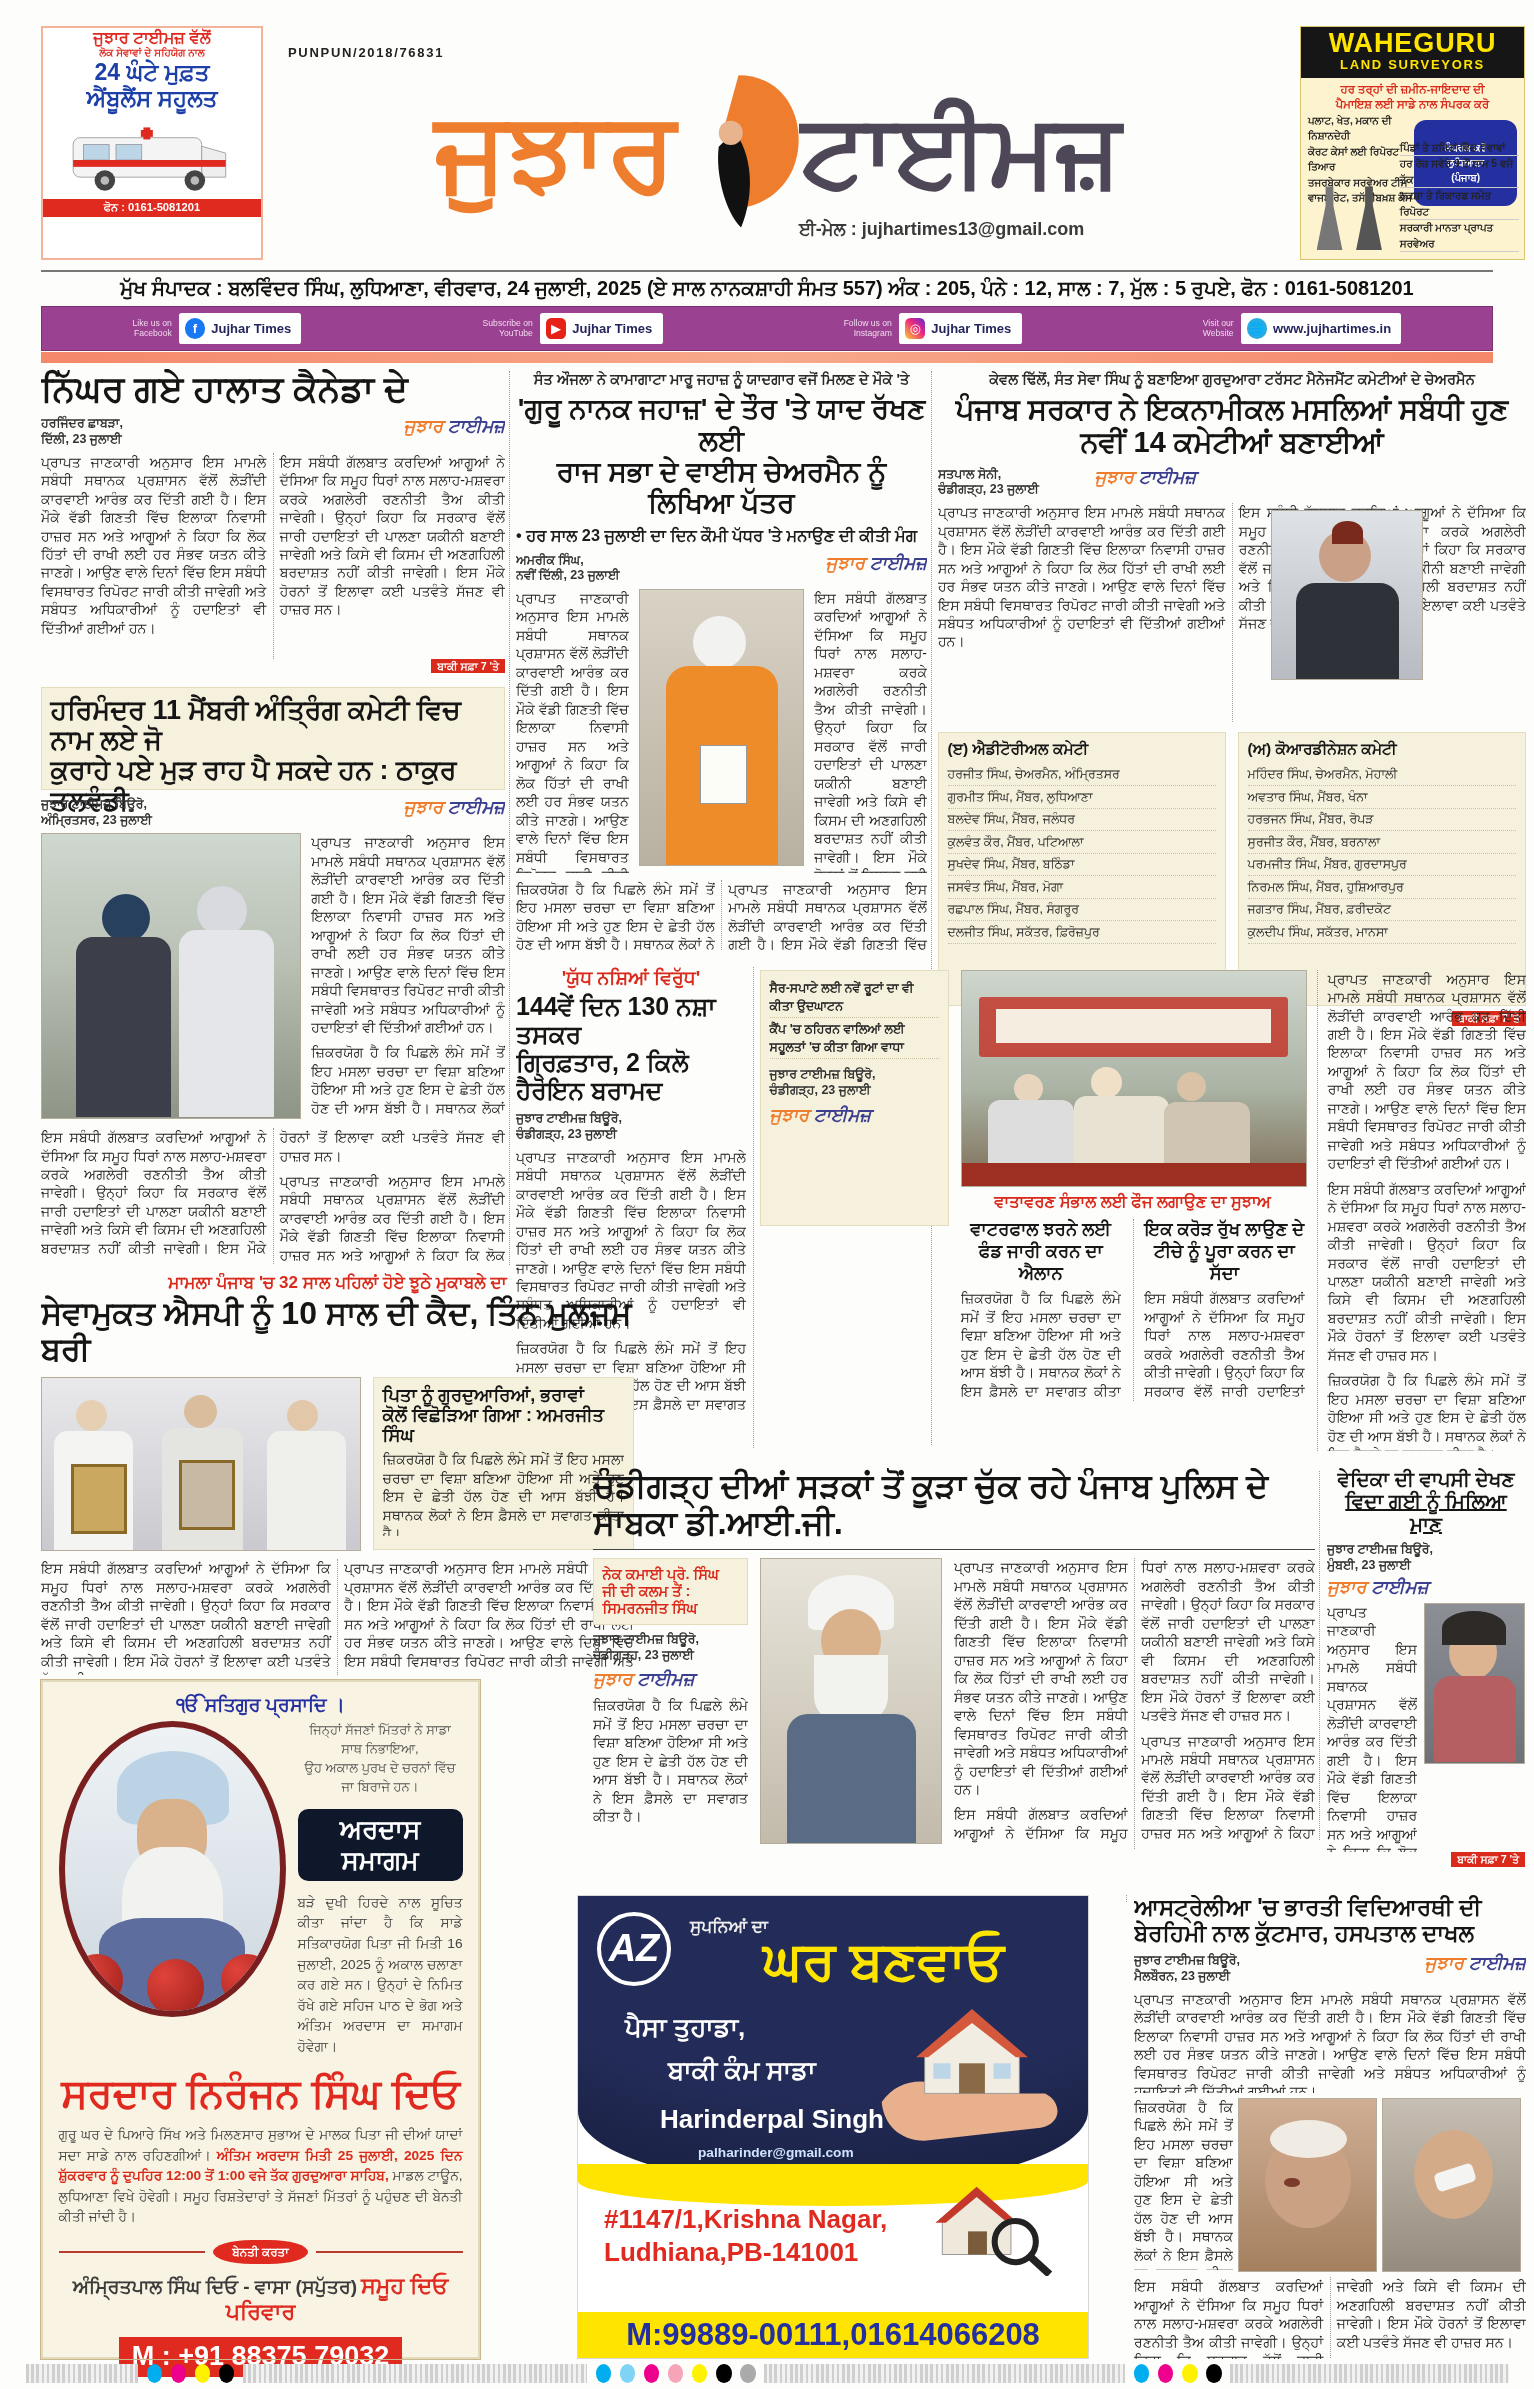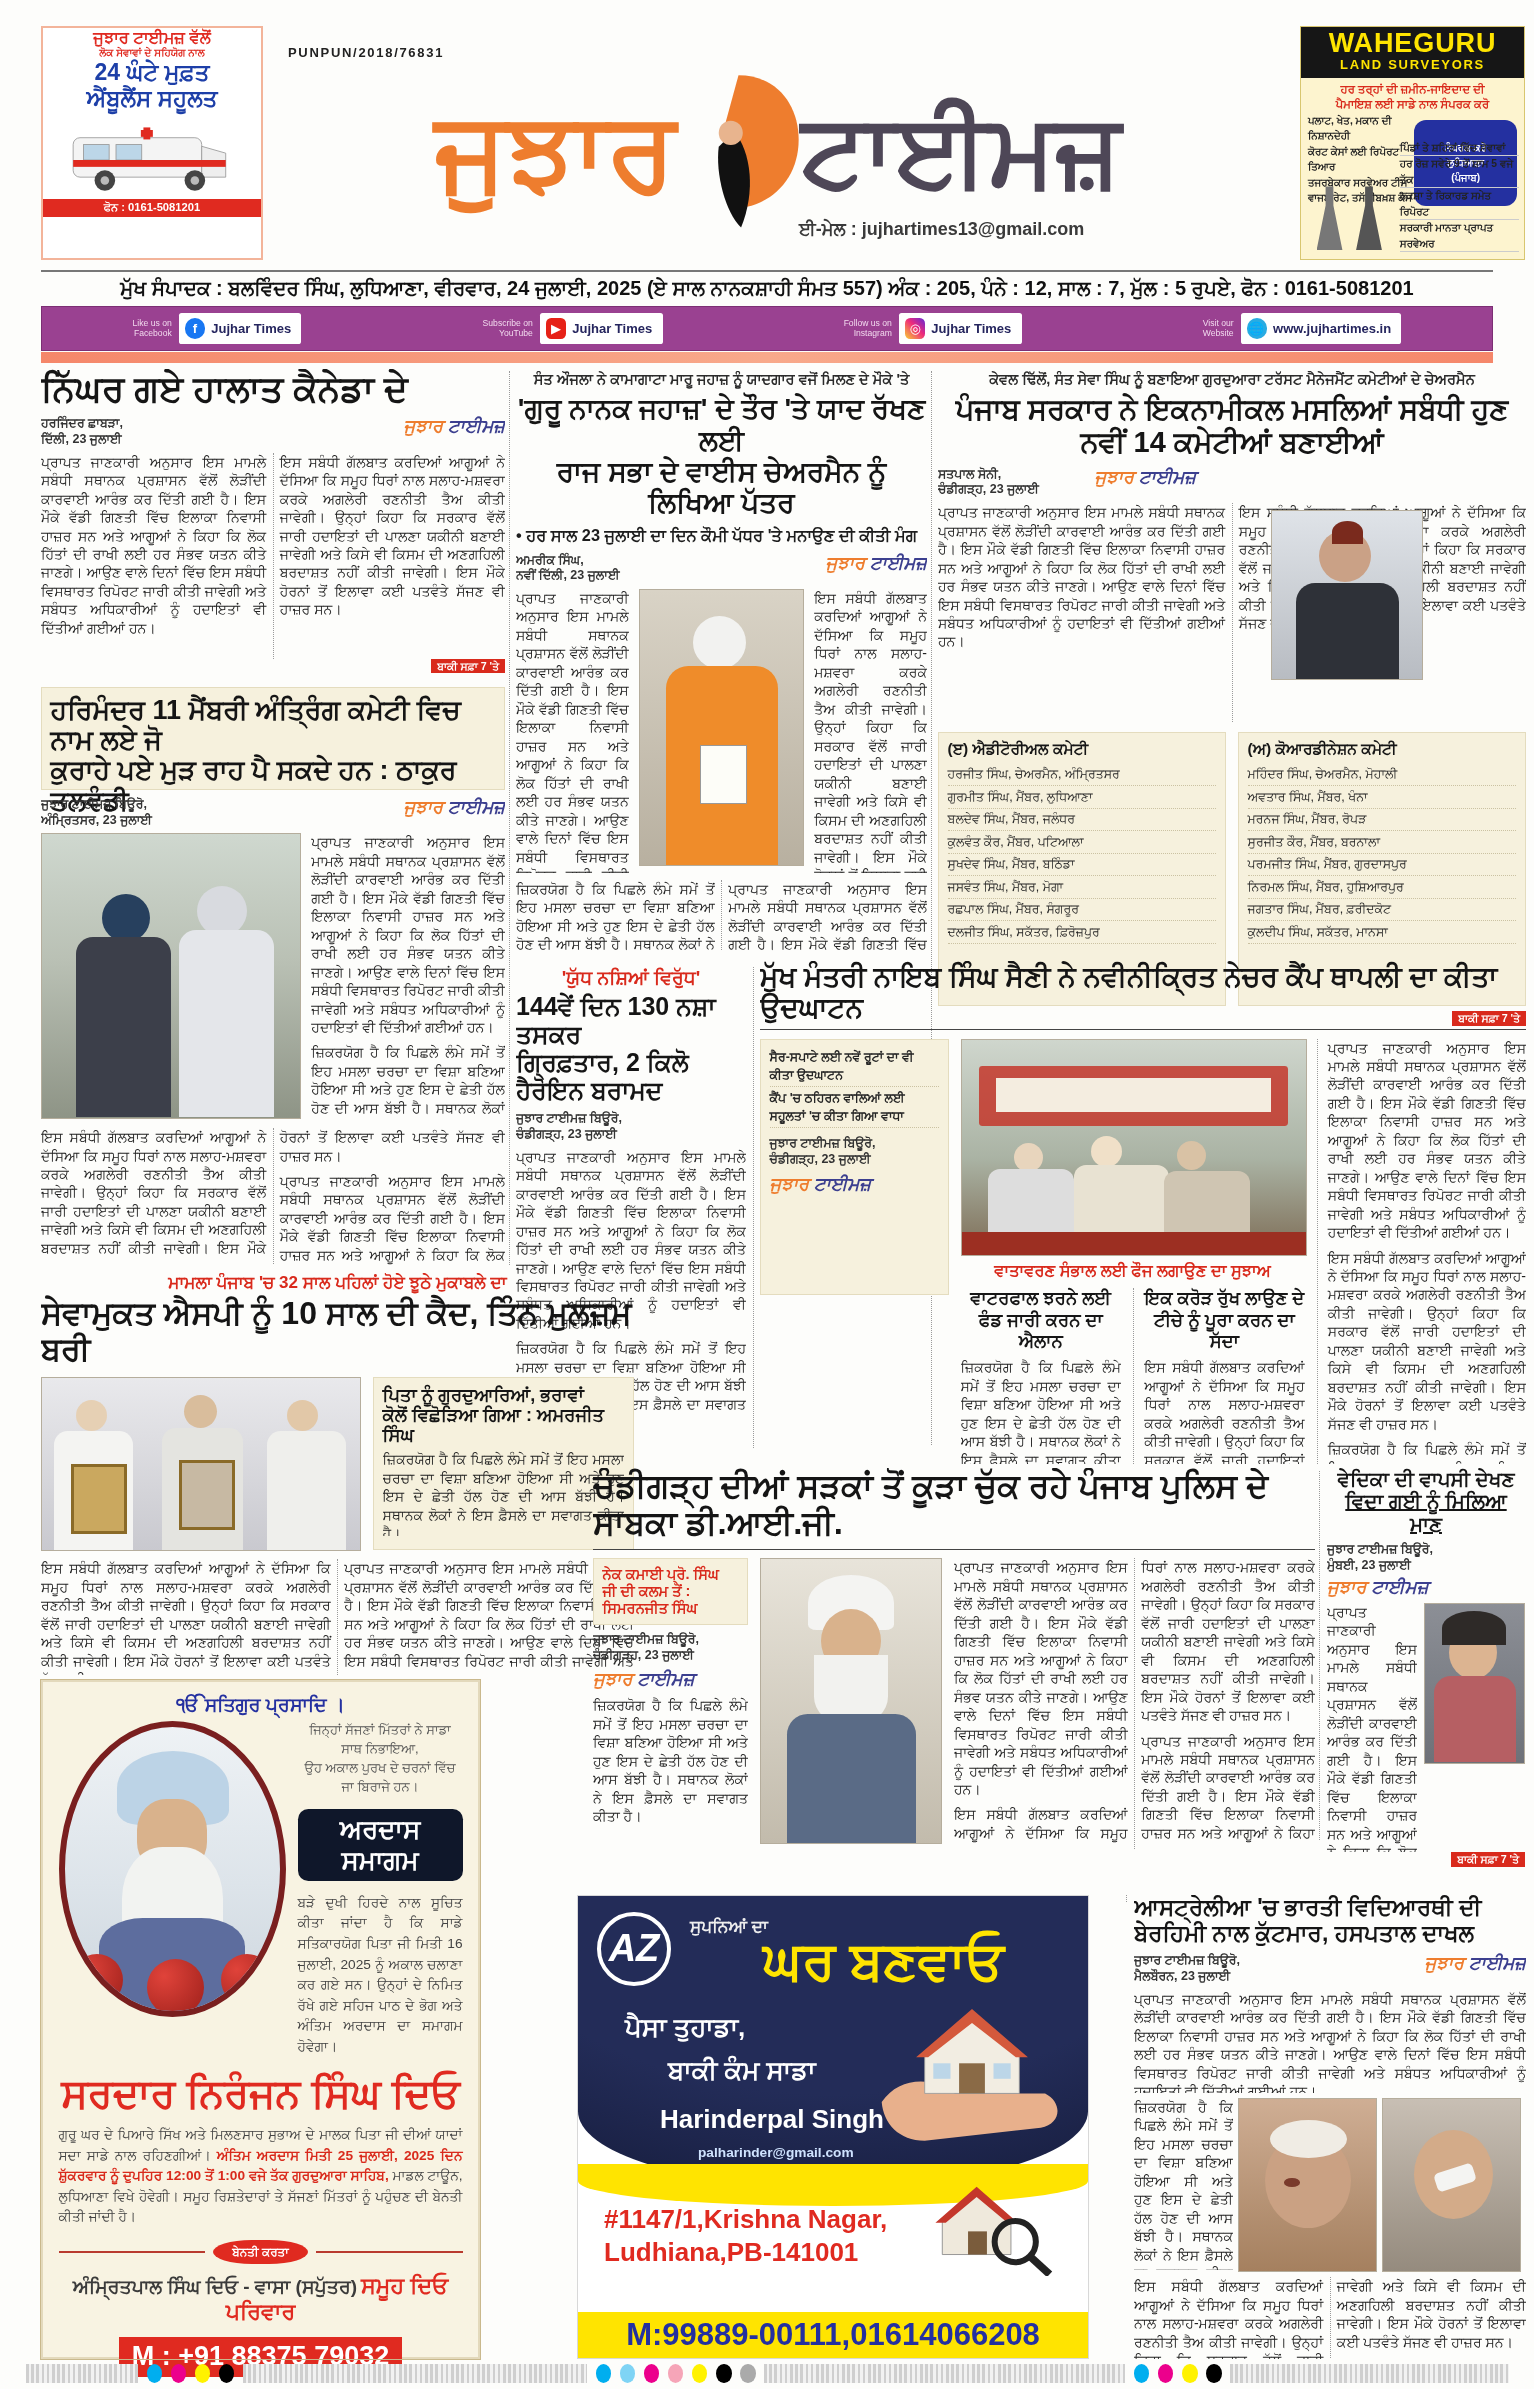--- a/index.html
+++ b/index.html
@@ -309,21 +309,21 @@
             <div>ਜਸਵੰਤ ਸਿੰਘ, ਮੈਂਬਰ, ਮੋਗਾ</div>
             <div>ਰਛਪਾਲ ਸਿੰਘ, ਮੈਂਬਰ, ਸੰਗਰੂਰ</div>
             <div>ਦਲਜੀਤ ਸਿੰਘ, ਸਕੱਤਰ, ਫ਼ਿਰੋਜ਼ਪੁਰ</div>
           </div>
       </div>
       <div class="cream" style="width:284px;padding:6.9px 8.6px;height:258px;overflow:hidden;">
         <div class="boxtitle">(ਅ) ਕੋਆਰਡੀਨੇਸ਼ਨ ਕਮੇਟੀ</div>
         <div class="namelist">
             <div>ਮਹਿੰਦਰ ਸਿੰਘ, ਚੇਅਰਮੈਨ, ਮੋਹਾਲੀ</div>
             <div>ਅਵਤਾਰ ਸਿੰਘ, ਮੈਂਬਰ, ਖੰਨਾ</div>
-            <div>ਮਰਨਜ ਸਿੰਘ, ਮੈਂਬਰ, ਰੋਪੜ</div>
+            <div>ਹਰਭਜਨ ਸਿੰਘ, ਮੈਂਬਰ, ਰੋਪੜ</div>
             <div>ਸੁਰਜੀਤ ਕੌਰ, ਮੈਂਬਰ, ਬਰਨਾਲਾ</div>
             <div>ਪਰਮਜੀਤ ਸਿੰਘ, ਮੈਂਬਰ, ਗੁਰਦਾਸਪੁਰ</div>
             <div>ਨਿਰਮਲ ਸਿੰਘ, ਮੈਂਬਰ, ਹੁਸ਼ਿਆਰਪੁਰ</div>
             <div>ਜਗਤਾਰ ਸਿੰਘ, ਮੈਂਬਰ, ਫ਼ਰੀਦਕੋਟ</div>
             <div>ਕੁਲਦੀਪ ਸਿੰਘ, ਸਕੱਤਰ, ਮਾਨਸਾ</div>
           </div>
       </div>
     </div>
     <span class="cont" style="margin-top:5.2px;">ਬਾਕੀ ਸਫ਼ਾ 7 'ਤੇ</span>
   </div>
@@ -336,21 +336,20 @@
       <div class="byline"><span>ਜੁਝਾਰ ਟਾਈਮਜ਼ ਬਿਊਰੋ,</span><br><span>ਚੰਡੀਗੜ੍ਹ, 23 ਜੁਲਾਈ</span></div>
     </div>
     <div class="body-txt just" style="height:309px;overflow:hidden;">
       <p>ਪ੍ਰਾਪਤ ਜਾਣਕਾਰੀ ਅਨੁਸਾਰ ਇਸ ਮਾਮਲੇ ਸਬੰਧੀ ਸਥਾਨਕ ਪ੍ਰਸ਼ਾਸਨ ਵੱਲੋਂ ਲੋੜੀਂਦੀ ਕਾਰਵਾਈ ਆਰੰਭ ਕਰ ਦਿੱਤੀ ਗਈ ਹੈ। ਇਸ ਮੌਕੇ ਵੱਡੀ ਗਿਣਤੀ ਵਿੱਚ ਇਲਾਕਾ ਨਿਵਾਸੀ ਹਾਜ਼ਰ ਸਨ ਅਤੇ ਆਗੂਆਂ ਨੇ ਕਿਹਾ ਕਿ ਲੋਕ ਹਿੱਤਾਂ ਦੀ ਰਾਖੀ ਲਈ ਹਰ ਸੰਭਵ ਯਤਨ ਕੀਤੇ ਜਾਣਗੇ। ਆਉਣ ਵਾਲੇ ਦਿਨਾਂ ਵਿੱਚ ਇਸ ਸਬੰਧੀ ਵਿਸਥਾਰਤ ਰਿਪੋਰਟ ਜਾਰੀ ਕੀਤੀ ਜਾਵੇਗੀ ਅਤੇ ਸਬੰਧਤ ਅਧਿਕਾਰੀਆਂ ਨੂੰ ਹਦਾਇਤਾਂ ਵੀ ਦਿੱਤੀਆਂ ਗਈਆਂ ਹਨ।</p>
         <p>ਜ਼ਿਕਰਯੋਗ ਹੈ ਕਿ ਪਿਛਲੇ ਲੰਮੇ ਸਮੇਂ ਤੋਂ ਇਹ ਮਸਲਾ ਚਰਚਾ ਦਾ ਵਿਸ਼ਾ ਬਣਿਆ ਹੋਇਆ ਸੀ ਅਤੇ ਹੁਣ ਇਸ ਦੇ ਛੇਤੀ ਹੱਲ ਹੋਣ ਦੀ ਆਸ ਬੱਝੀ ਹੈ। ਸਥਾਨਕ ਲੋਕਾਂ ਨੇ ਇਸ ਫ਼ੈਸਲੇ ਦਾ ਸਵਾਗਤ ਕੀਤਾ ਹੈ।</p>
     </div>
 
   </div>
 
   <div class="abs" style="left:760px;top:961px;width:766px;height:503px;overflow:hidden;">
-    <div class="hl" style="font-size:28px;border-bottom:1.7px solid #444;padding-bottom:5.2px;">ਮੁੱਖ ਮੰਤਰੀ ਨਾਇਬ ਸਿੰਘ ਸੈਣੀ ਨੇ ਨਵੀਨੀਕ੍ਰਿਤ ਨੇਚਰ ਕੈਂਪ ਥਾਪਲੀ ਦਾ ਕੀਤਾ ਉਦਘਾਟਨ</div>
     <div style="display:flex;gap:12px;margin-top:8.6px;">
       <div class="cream" style="width:176px;padding:6.9px 8.6px;height:241px;">
         <div class="namelist" style="font-weight:bold;">
             <div>ਸੈਰ-ਸਪਾਟੇ ਲਈ ਨਵੇਂ ਰੂਟਾਂ ਦਾ ਵੀ ਕੀਤਾ ਉਦਘਾਟਨ</div>
             <div>ਕੈਂਪ 'ਚ ਠਹਿਰਨ ਵਾਲਿਆਂ ਲਈ ਸਹੂਲਤਾਂ 'ਚ ਕੀਤਾ ਗਿਆ ਵਾਧਾ</div>
           </div>
         <div class="byline" style="margin-top:8.6px;"><span>ਜੁਝਾਰ ਟਾਈਮਜ਼ ਬਿਊਰੋ,</span><br><span>ਚੰਡੀਗੜ੍ਹ, 23 ਜੁਲਾਈ</span></div>
         <div class="minilogo" style="margin-top:6.9px;"><span class="o">ਜੁਝਾਰ</span> <span class="b">ਟਾਈਮਜ਼</span></div>
       </div>
       <div style="width:344px;">

